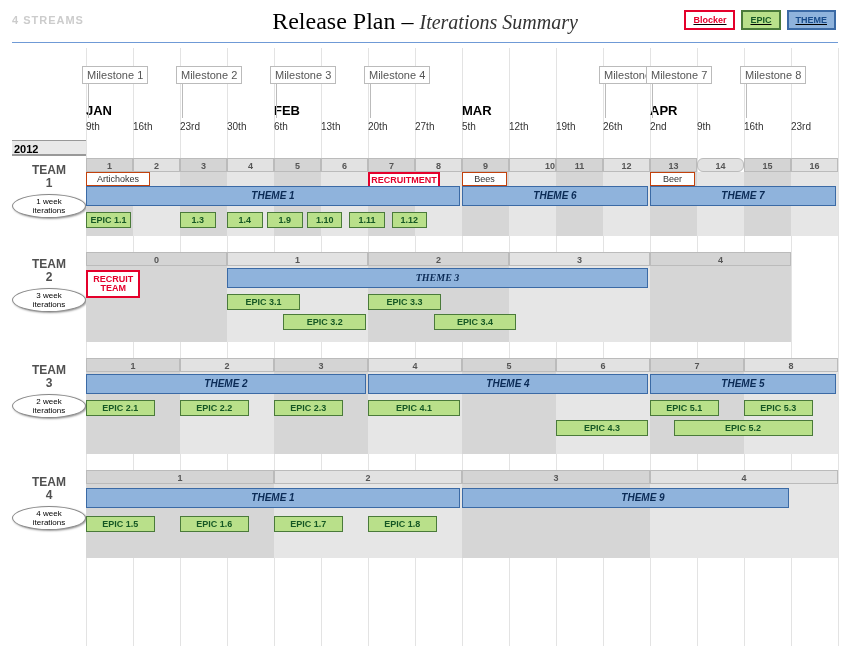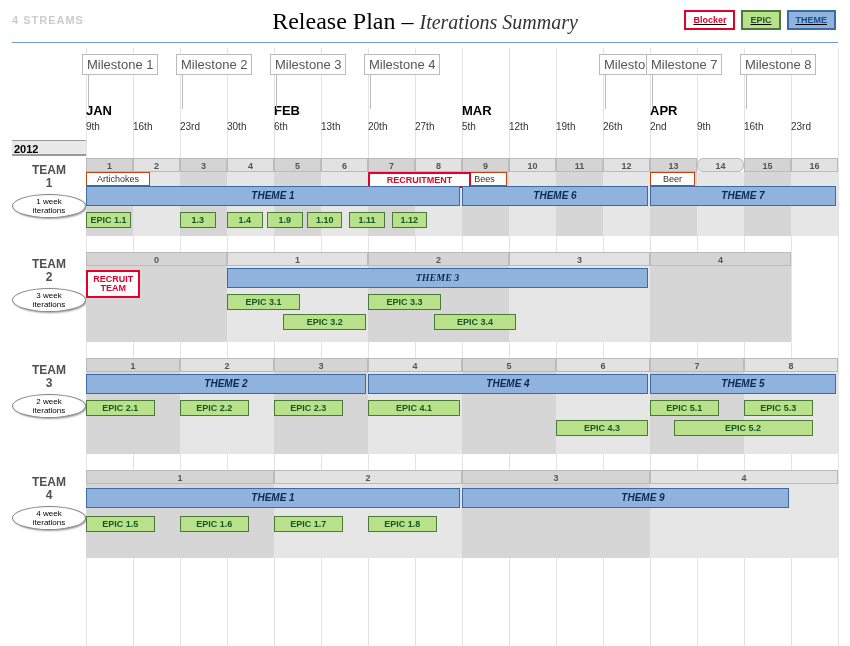--- a/index.html
+++ b/index.html
@@ -11,21 +11,21 @@
   .legend .chip { font-size:9px; font-weight:bold; padding:3px 7px; border:2px solid; }
   .chip.blocker { color:#e4002b; border-color:#e4002b; background:#fff; }
   .chip.epic { color:#155724; border-color:#4a7a3a; background:#b9e08a; }
   .chip.theme { color:#184b8a; border-color:#3b6aa5; background:#8fb3dc; }
   .hr { position:absolute; top:42px; left:12px; right:12px; height:1px; background:#6f9ad6; }
 
   .chart { position:absolute; left:12px; right:0; top:48px; bottom:0; }
   .gridcol { position:absolute; top:0; bottom:0; border-left:1px solid #e3e3e3; }
 
   
-  .ms { position:absolute; top:6px; font-size:13px; color:#555; }
+  .ms { position:absolute; top:18px; font-size:11px; color:#555; }
   .msbox { background:#fff; border:1px solid #bbb; padding:2px 4px; white-space:nowrap;}
   .mstail { width:1px; background:#bbb; margin-left:6px;}
 
   .months { position:absolute; top:55px; left:0; right:0; height:34px; }
   .mon { position:absolute; font-weight:bold; font-size:13px; }
   .date { position:absolute; font-size:10px; color:#333; top:18px; }
 
   .year { position:absolute; left:0; top:92px; width:74px; text-align:left; font-weight:bold; font-size:11px; padding-left:2px; border-bottom:2px solid #999; border-top:1px solid #999; background:#e9e9e9; height:16px; line-height:16px;}
 
   .team-label { position:absolute; left:0; width:74px; text-align:center; }
@@ -134,21 +134,21 @@
       <div class="iterhdr">
         <div class="cell" style="left: 0px; width: 47px;">1</div>
         <div class="cell alt" style="left: 47px; width: 47px;">2</div>
         <div class="cell" style="left: 94px; width: 47px;">3</div>
         <div class="cell alt" style="left: 141px; width: 47px;">4</div>
         <div class="cell" style="left: 188px; width: 47px;">5</div>
         <div class="cell alt" style="left: 235px; width: 47px;">6</div>
         <div class="cell" style="left: 282px; width: 47px;">7</div>
         <div class="cell alt" style="left: 329px; width: 47px;">8</div>
         <div class="cell" style="left: 376px; width: 47px;">9</div>
-        <div class="cell alt" style="left: 423px; width: 47px;">10</div>
+        <div class="cell alt" style="left: 423px; width: 47px; text-align: right;">10</div>
         <div class="cell" style="left: 470px; width: 47px;">11</div>
         <div class="cell alt" style="left: 517px; width: 47px;">12</div>
         <div class="cell" style="left: 564px; width: 47px;">13</div>
         <div class="cell alt" style="left: 611px; width: 47px; border-radius: 6px;">14</div>
         <div class="cell" style="left: 658px; width: 47px;">15</div>
         <div class="cell alt" style="left: 705px; width: 47px;">16</div>
       </div>
       <div class="body" style="height: 64px;">
         <div class="bg a" style="left: 0px; width: 47px; height: 64px;"></div>
         <div class="bg b" style="left: 47px; width: 47px; height: 64px;"></div>
@@ -162,21 +162,21 @@
         <div class="bg b" style="left: 423px; width: 47px; height: 64px;"></div>
         <div class="bg a" style="left: 470px; width: 47px; height: 64px;"></div>
         <div class="bg b" style="left: 517px; width: 47px; height: 64px;"></div>
         <div class="bg a" style="left: 564px; width: 47px; height: 64px;"></div>
         <div class="bg b" style="left: 611px; width: 47px; height: 64px;"></div>
         <div class="bg a" style="left: 658px; width: 47px; height: 64px;"></div>
         <div class="bg b" style="left: 705px; width: 47px; height: 64px;"></div>
         <div class="bar note" style="left: 0px; width: 63.8px; top: 0px; height: 14px;">Artichokes</div>
         <div class="bar note" style="left: 376px; width: 45px; top: 0px; height: 14px;">Bees</div>
         <div class="bar note" style="left: 564px; width: 45px; top: 0px; height: 14px;">Beer</div>
-        <div class="bar blocker" style="left: 282px; width: 103px; top: 0px; height: 16px;">RECRUITMENT</div>
+        <div class="bar blocker" style="left: 282px; width: 72px; top: 0px; height: 16px;">RECRUITMENT</div>
         <div class="bar theme" style="left: 0px; width: 374px; top: 14px; height: 20px;">THEME 1</div>
         <div class="bar theme" style="left: 376px; width: 186px; top: 14px; height: 20px;">THEME 6</div>
         <div class="bar theme" style="left: 564px; width: 186px; top: 14px; height: 20px;">THEME 7</div>
         <div class="bar epic" style="left: 0px; width: 45px; top: 40px;">EPIC 1.1</div>
         <div class="bar epic" style="left: 94px; width: 35.6px; top: 40px;">1.3</div>
         <div class="bar epic" style="left: 141px; width: 35.6px; top: 40px;">1.4</div>
         <div class="bar epic" style="left: 180.95px; width: 35.6px; top: 40px;">1.9</div>
         <div class="bar epic" style="left: 220.9px; width: 35.6px; top: 40px;">1.10</div>
         <div class="bar epic" style="left: 263.2px; width: 35.6px; top: 40px;">1.11</div>
         <div class="bar epic" style="left: 305.5px; width: 35.6px; top: 40px;">1.12</div>

